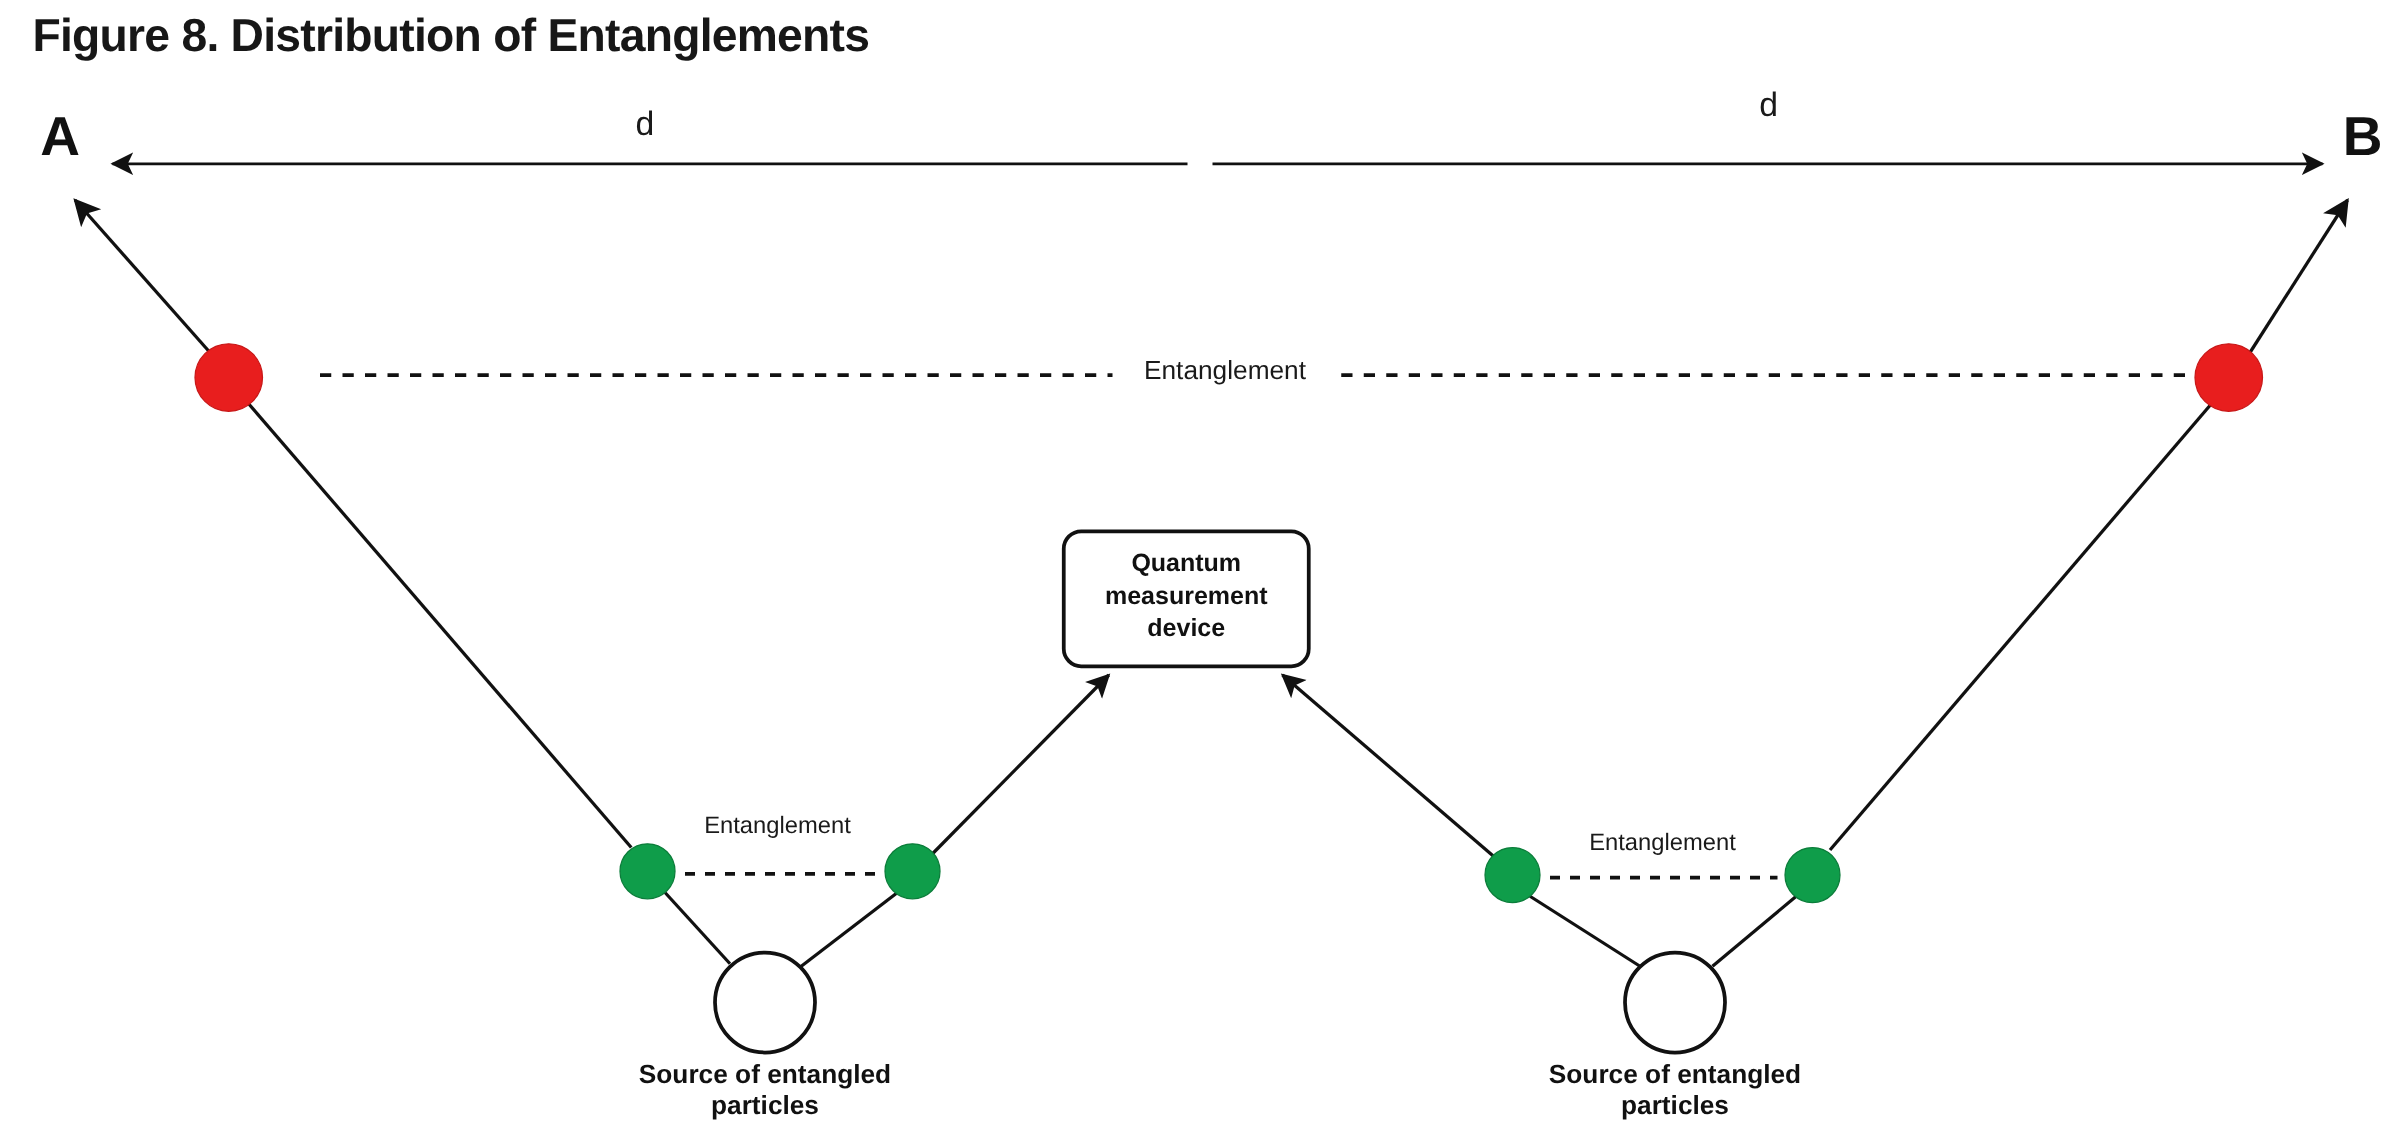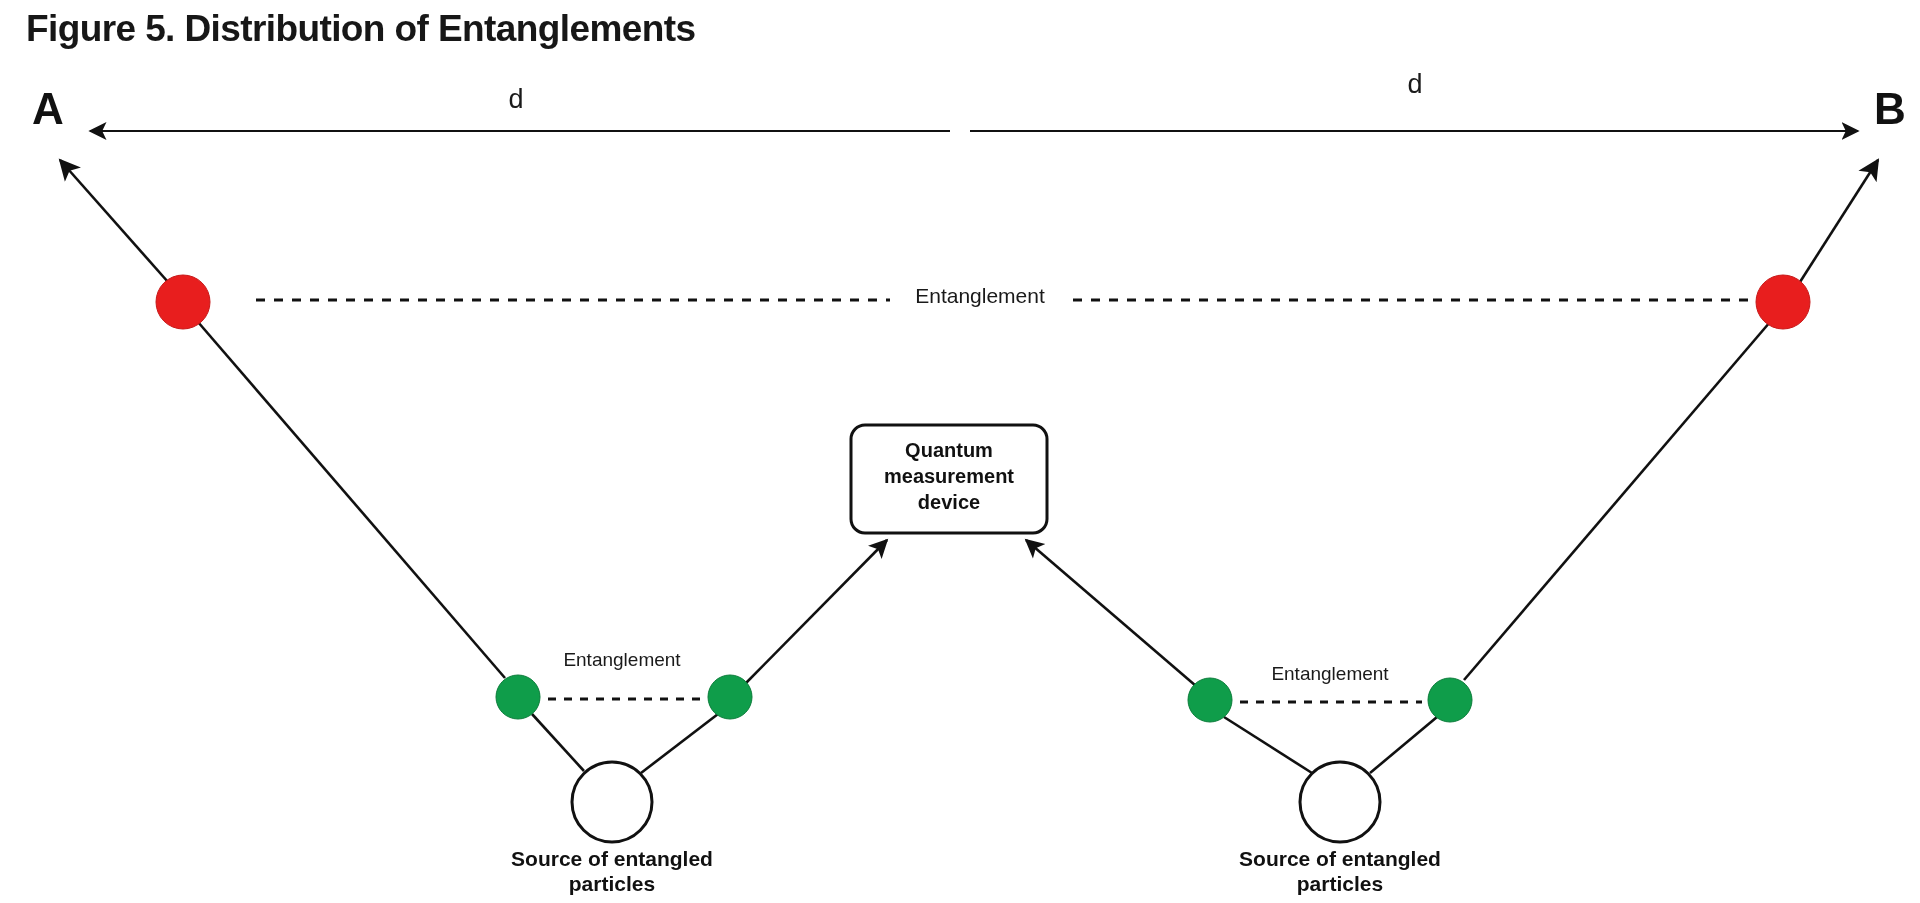--- a/index.html
+++ b/index.html
@@ -106,21 +106,21 @@
     fill: #ffffff;
     stroke: #111111;
     stroke-width: 3;
   }
 </style>
 </head>
 <body>
 
 <div id="figure-root">
 
-  <div id="figure-title">Figure 5. Distribution of Entanglements</div>
+  <div id="figure-title">Figure 8. Distribution of Entanglements</div>
 
   <svg id="diagram-svg" viewBox="0 0 1920 903">
 
     <defs>
       <marker id="arrowFilled" viewBox="0 0 12 12" refX="10" refY="6" markerWidth="9" markerHeight="9" orient="auto-start-reverse">
         <path d="M 0 0.5 L 11 6 L 0 11.5 L 2.6 6 Z" fill="#111111"></path>
       </marker>
       <marker id="arrowFilled2" viewBox="0 0 12 12" refX="10" refY="6" markerWidth="8" markerHeight="8" orient="auto-start-reverse">
         <path d="M 0 0.5 L 11 6 L 0 11.5 L 2.6 6 Z" fill="#111111"></path>
       </marker>

